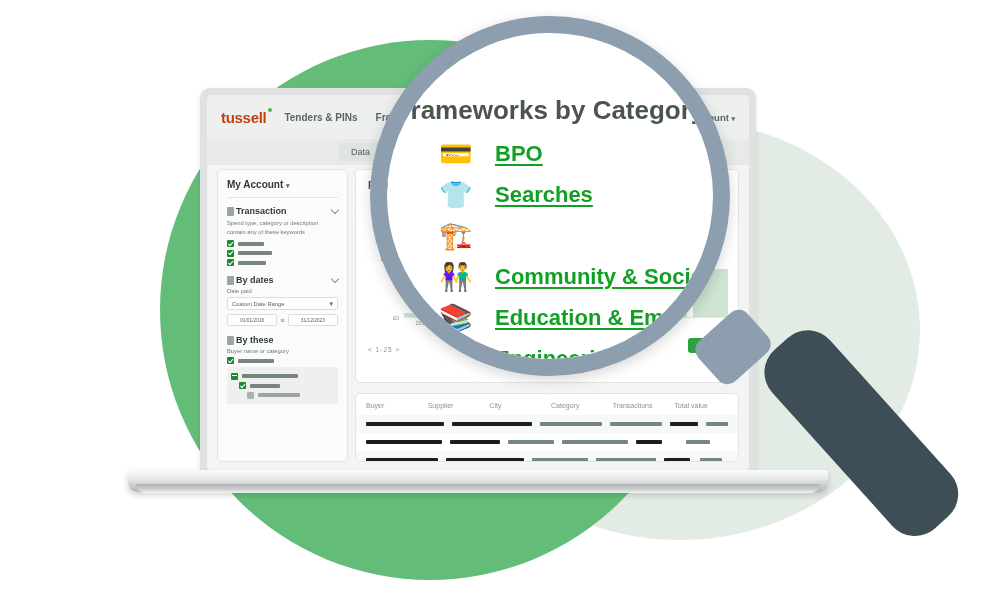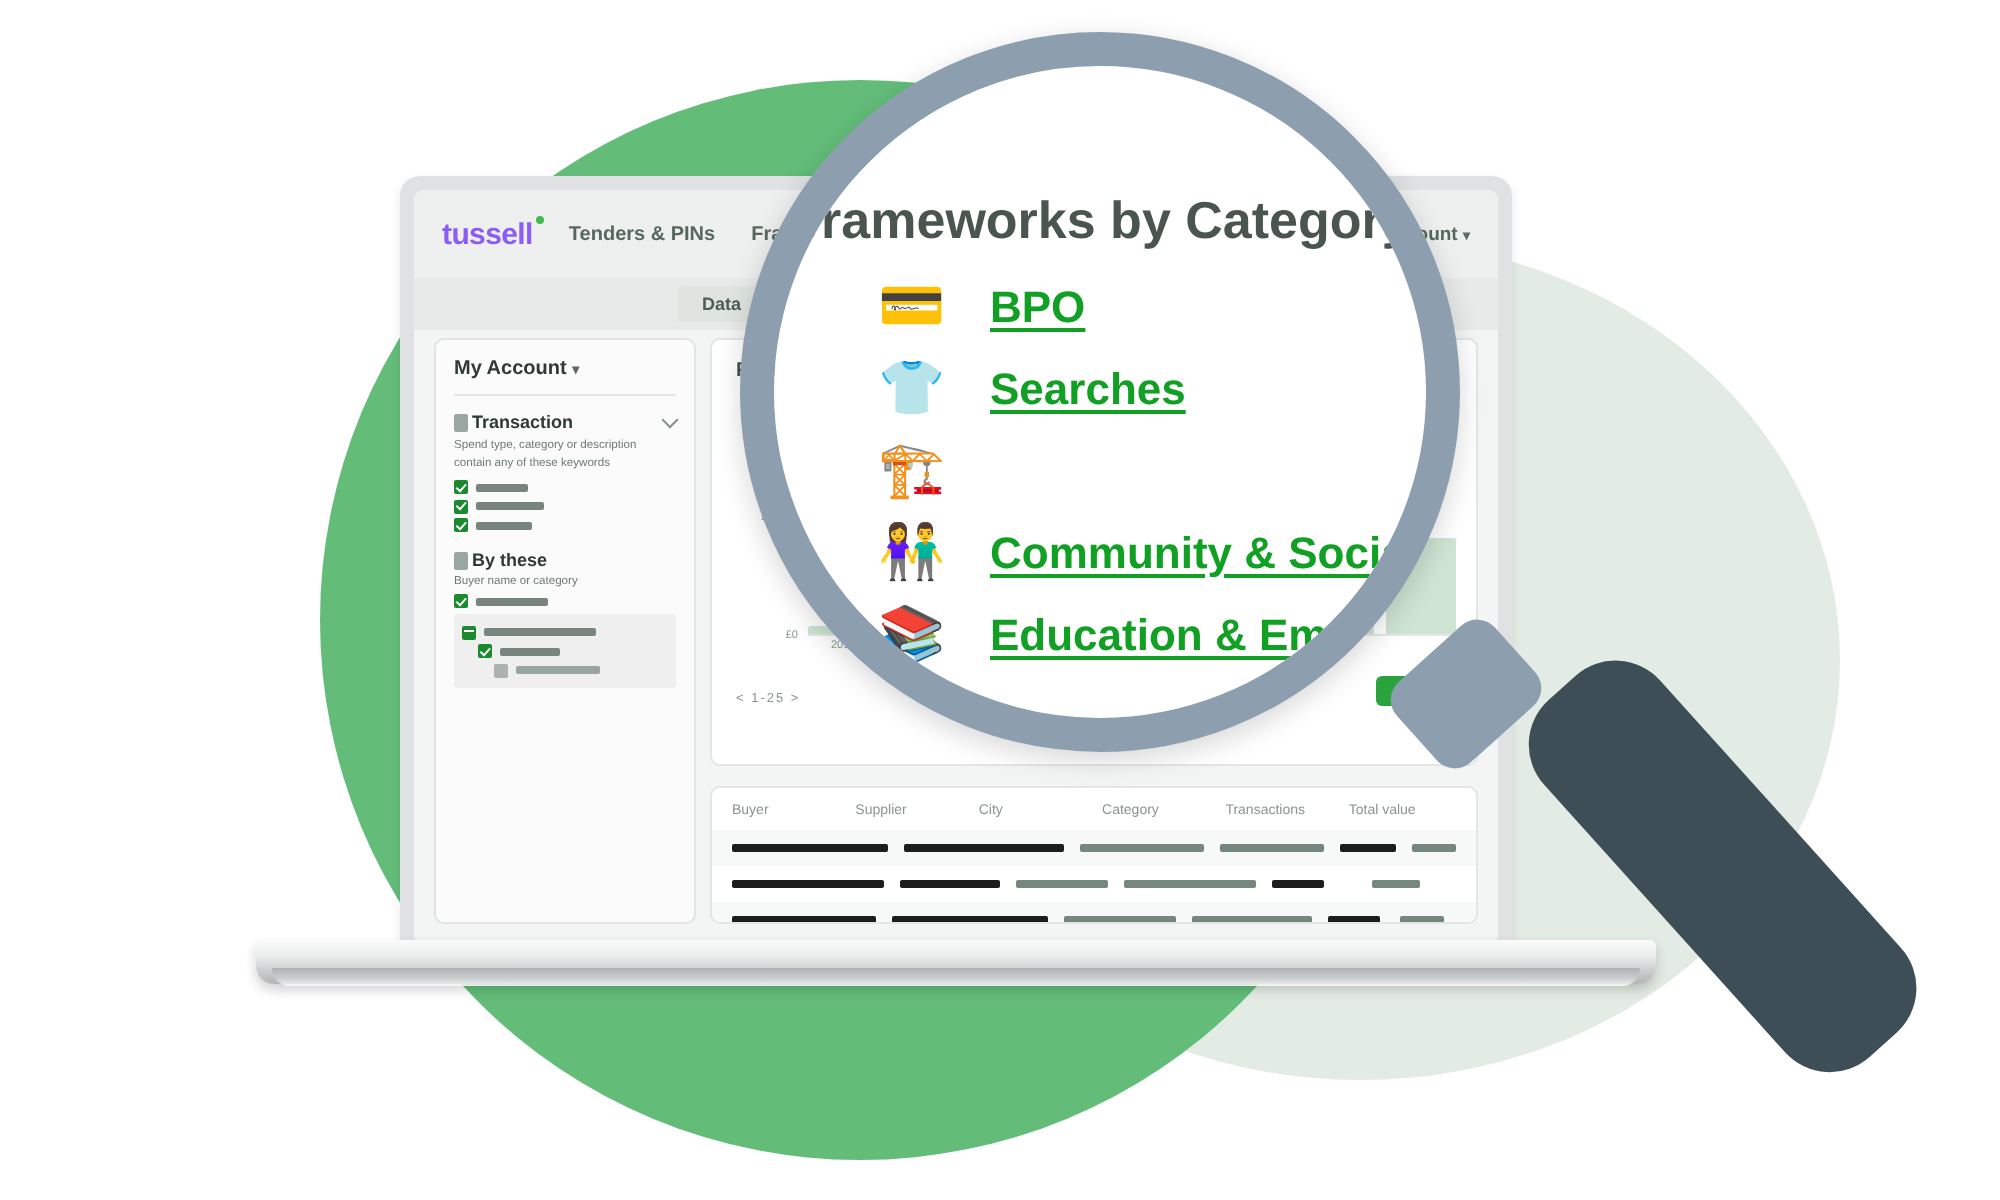--- a/index.html
+++ b/index.html
@@ -49,37 +49,37 @@
     background:linear-gradient(180deg,#a9adaf,#cfd2d3 60%,#fff);
     border-radius:0 0 10px 10px; opacity:.85;
   }
 
   
   .appbar {
     position:absolute; left:0; top:0; right:0; height:44px;
     background:#eef0ef; display:flex; align-items:center;
     padding:0 14px; gap:18px;
   }
-  .logo { font-size:15px; font-weight:700; color:#8b5cf6; letter-spacing:-.3px; position:relative; }
+  .logo { font-size:15px; font-weight:700; color:#c2410c; letter-spacing:-.3px; position:relative; }
   .logo .dot {
     position:absolute; right:-6px; top:-1px; width:4px; height:4px;
     border-radius:50%; background:#3fb950;
   }
   .navlink { font-size:10px; font-weight:700; color:#586860; white-space:nowrap; }
   .navspacer { flex:1; }
   .account { font-size:9.5px; font-weight:700; color:#586860; white-space:nowrap; }
 
   .subbar {
     position:absolute; left:0; top:44px; right:0; height:26px;
     background:#e7eae8;
   }
   .tabchip {
     position:absolute; left:132px; top:48px;
     padding:4px 12px; background:#dfe4e1;
-    font-size:9px; font-weight:700; color:#4e5e57;
+    font-size:9px; font-weight:400; color:#4e5e57;
     border-radius:3px 3px 0 0;
   }
 
   
   .sidebar {
     position:absolute; left:10px; top:74px; width:131px; bottom:8px;
     background:#fbfbfb; border:1px solid #e2e4e3; border-radius:5px;
     padding:9px 9px 0 9px; overflow:hidden;
   }
   .my-searches { font-size:10px; font-weight:700; color:#2f3a35; padding-bottom:7px; }
@@ -230,20 +230,37 @@
             <div class="check-row">
               <span class="cbox"></span>
               <span class="bar-txt" style="width:34px"></span>
             </div>
             <div class="check-row">
               <span class="cbox"></span>
               <span class="bar-txt" style="width:28px"></span>
             </div>
           </div>
 
+          <div class="facet">
+            <div class="facet-head">
+              <span class="facet-icon"></span>
+              <span class="facet-title">By dates</span>
+              <span class="chev"></span>
+            </div>
+            <div class="facet-label">Date paid</div>
+            <div class="select-box">
+              <span class="sp">Custom Date Range</span>
+              <span class="caret">▾</span>
+            </div>
+            <div class="date-row">
+              <span class="date-box">01/01/2016</span>
+              <span class="to-lbl">to</span>
+              <span class="date-box">31/12/2023</span>
+            </div>
+          </div>
 
           <div class="facet">
             <div class="facet-head">
               <span class="facet-icon"></span>
               <span class="facet-title">By these</span>
             </div>
             <div class="facet-label">Buyer name or category</div>
             <div class="check-row">
               <span class="cbox"></span>
               <span class="bar-txt" style="width:36px"></span>
@@ -395,19 +412,20 @@
           <div class="mag-item">
             <span class="mag-emoji">👫</span>
             <span class="mag-link">Community &amp; Social</span>
           </div>
           <div class="mag-item">
             <span class="mag-emoji">📚</span>
             <span class="mag-link">Education &amp; Employment</span>
           </div>
           <div class="mag-item">
             <span class="mag-emoji">👷</span>
+            <span class="mag-link">Engineering</span>
           </div>
         </div>
     </div>
     <div class="lens-rim"></div>
   </div>
 
 </div>
 
 </body></html>

